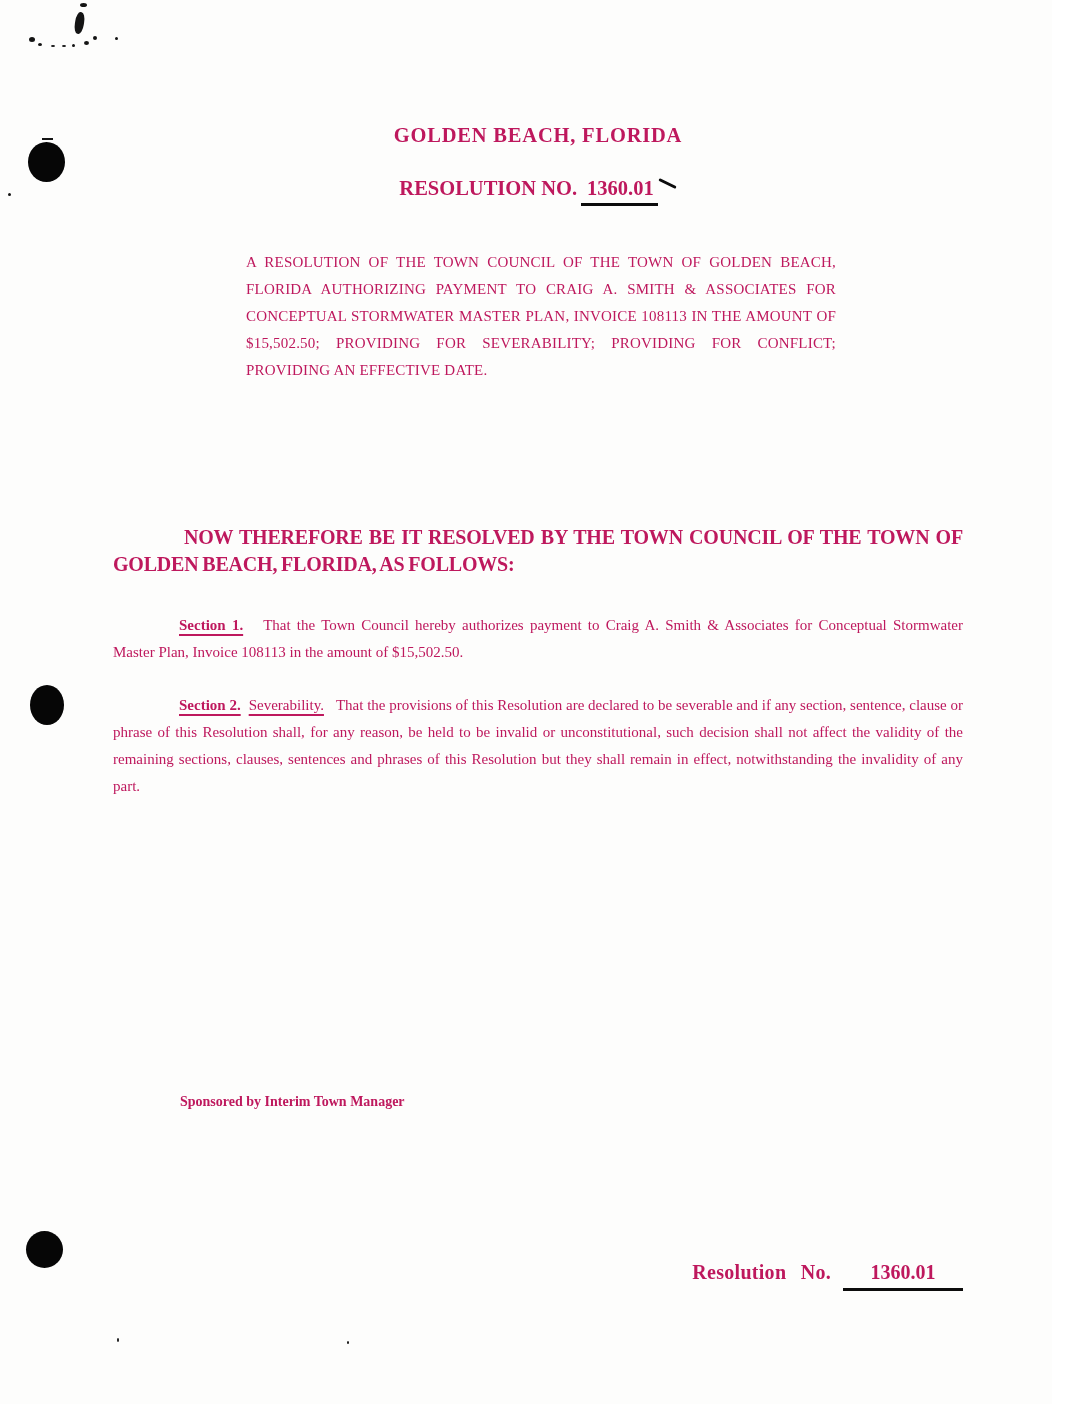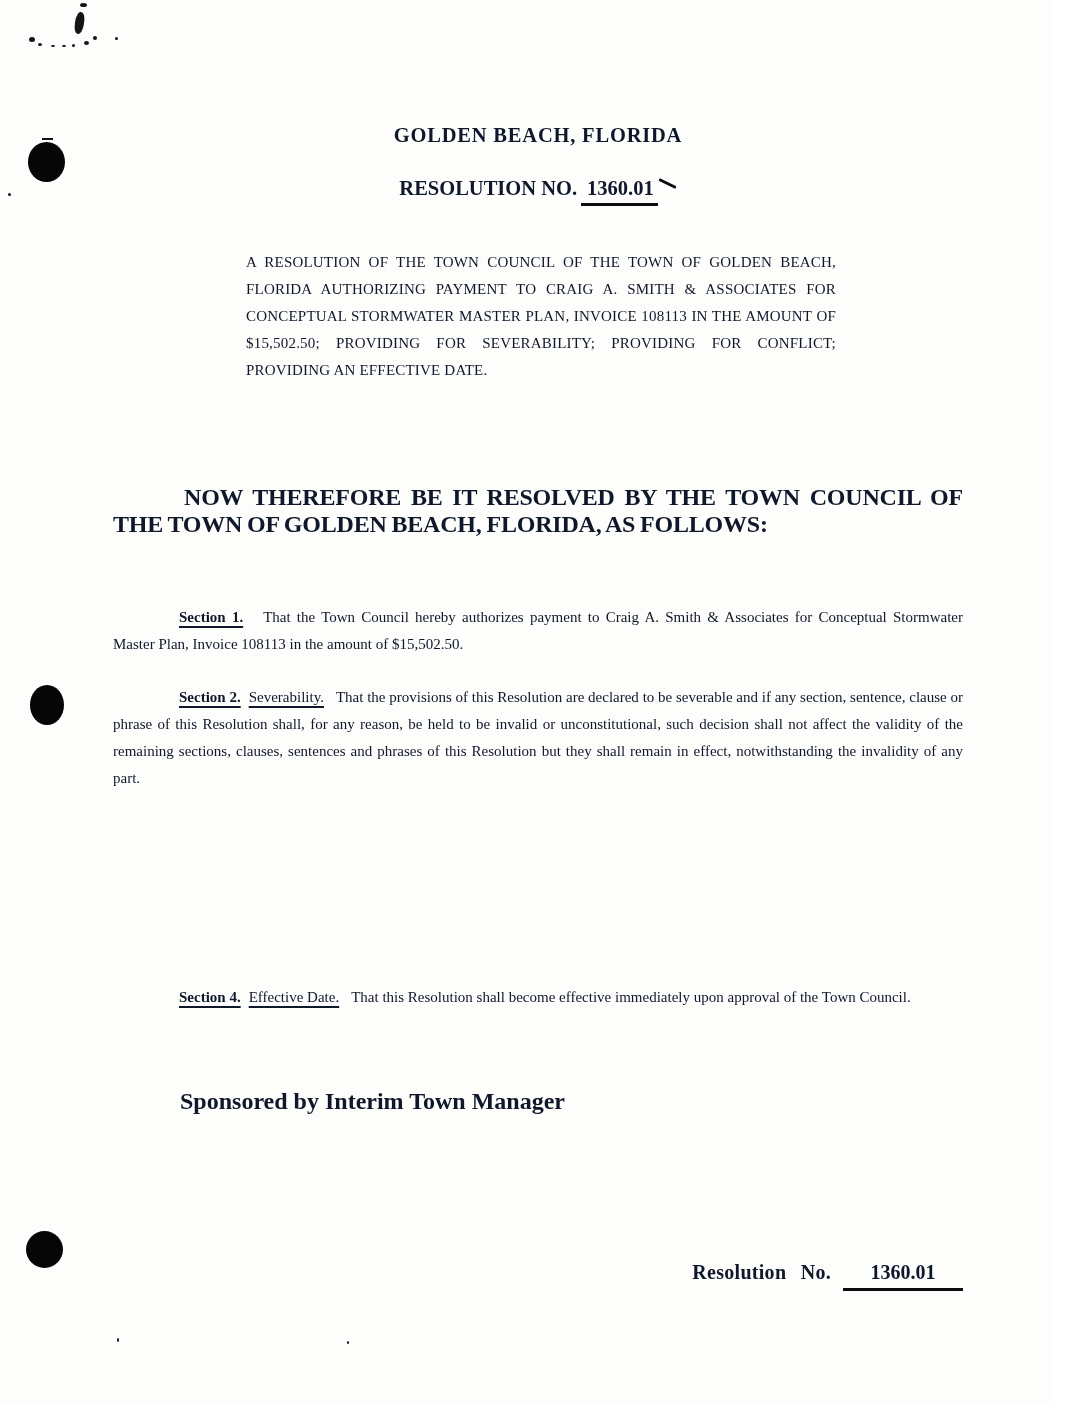--- a/index.html
+++ b/index.html
@@ -3,21 +3,21 @@
 <meta charset="utf-8">
 <style>
   html, body { margin: 0; padding: 0; background: #ffffff; }
   .page {
     position: relative;
     width: 1052px;
     height: 1404px;
     background: #fdfdfc;
     overflow: hidden;
     font-family: "Liberation Serif", "DejaVu Serif", serif;
-    color: #0f172a;
+    color: #be185d;
   }
 
   
   .hole { position: absolute; background: #060606; border-radius: 50%; }
   #hole-1 { left: 28px; top: 142px; width: 37px; height: 40px; }
   #hole-2 { left: 30px; top: 685px; width: 34px; height: 40px; }
   #hole-3 { left: 26px; top: 1231px; width: 37px; height: 37px; }
   .speck { position: absolute; background: #141414; border-radius: 50%; }
 
   
@@ -49,41 +49,41 @@
     background: #0c0c0c;
     border-radius: 2px;
     transform: rotate(26deg);
     position: relative; top: -10px; left: 0px;
   }
   #preamble {
     top: 249px; left: 246px; width: 590px;
     text-align: justify; letter-spacing: 0.2px;
   }
   #resolved {
-    top: 484px;
-    font-weight: bold; font-size: 24px;
+    top: 524px;
+    font-weight: bold; font-size: 20px;
     text-align: justify; text-indent: 71px;
     letter-spacing: -0.2px; word-spacing: -1px;
   }
-  .sec { text-align: justify; text-indent: 66px; }
+  .sec { text-align: justify; text-indent: 66px; margin-top: 8px; }
   #section-1 { top: 604px; }
   #section-2 { top: 684px; }
   #section-3 { top: 884px; }
   #section-4 { top: 984px; }
   .sec-ul {
     text-decoration: underline;
     text-decoration-thickness: 2px;
     text-underline-offset: 4px;
   }
   .sec-ul b { font-weight: bold; }
   .sec-head { padding-left: 8px; }
   .gap { display: inline-block; }
   #sponsor {
     top: 1088px; left: 180px; width: 700px;
-    font-weight: bold; font-size: 24px;
+    font-weight: bold; font-size: 14px;
   }
   #motion { top: 1157px; text-align: justify; text-indent: 66px; }
   .u-name {
     text-decoration: underline;
     text-decoration-thickness: 2px;
     text-underline-offset: 4px;
   }
   #footer { top: 1259px; text-align: right; font-weight: bold; font-size: 20px; }
   .footer-label { word-spacing: 9px; letter-spacing: 0.3px; }
   .footer-num {
@@ -125,20 +125,19 @@
 
   <p class="block" id="preamble">A RESOLUTION OF THE TOWN COUNCIL OF THE TOWN OF GOLDEN BEACH, FLORIDA AUTHORIZING PAYMENT TO CRAIG A. SMITH &amp; ASSOCIATES FOR CONCEPTUAL STORMWATER MASTER PLAN, INVOICE 108113 IN THE AMOUNT OF $15,502.50; PROVIDING FOR SEVERABILITY; PROVIDING FOR CONFLICT; PROVIDING AN EFFECTIVE DATE.</p>
 
   <p class="block" id="resolved">NOW THEREFORE BE IT RESOLVED BY THE TOWN COUNCIL OF THE TOWN OF GOLDEN BEACH, FLORIDA, AS FOLLOWS:</p>
 
   <p class="block sec" id="section-1"><span class="sec-ul"><b>Section 1.</b></span><span class="gap" style="width:20px;"></span><span>That the Town Council hereby authorizes payment to Craig A. Smith &amp; Associates for Conceptual Stormwater Master Plan, Invoice 108113 in the amount of $15,502.50.</span></p>
 
   <p class="block sec" id="section-2"><span class="sec-ul"><b>Section 2.</b><span class="sec-head">Severability.</span></span><span class="gap" style="width:12px;"></span><span>That the provisions of this Resolution are declared to be severable and if any section, sentence, clause or phrase of this Resolution shall, for any reason, be held to be invalid or unconstitutional, such decision shall not affect the validity of the remaining sections, clauses, sentences and phrases of this Resolution but they shall remain in effect, notwithstanding the invalidity of any part.</span></p>
 
 
-  <p class="block sec" id="section-4"><span class="sec-ul"><b>Section 4.</b><span class="sec-head">Effective Date.</span></span><span class="gap" style="width:12px;"></span><span>That this Resolution shall become effective immediately upon approval of the Town Council.</span></p>
 
   <p class="block" id="sponsor">Sponsored by Interim Town Manager</p>
 
 
   <div class="block" id="footer"><span class="footer-label">Resolution No.</span><span class="footer-num">1360.01</span></div>
 
 </div>
 
 </body></html>

